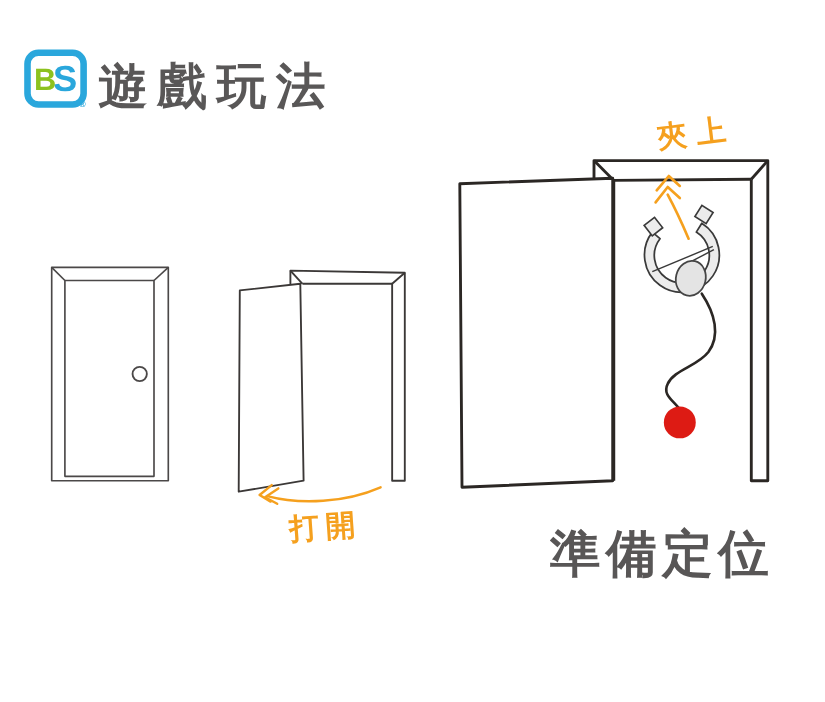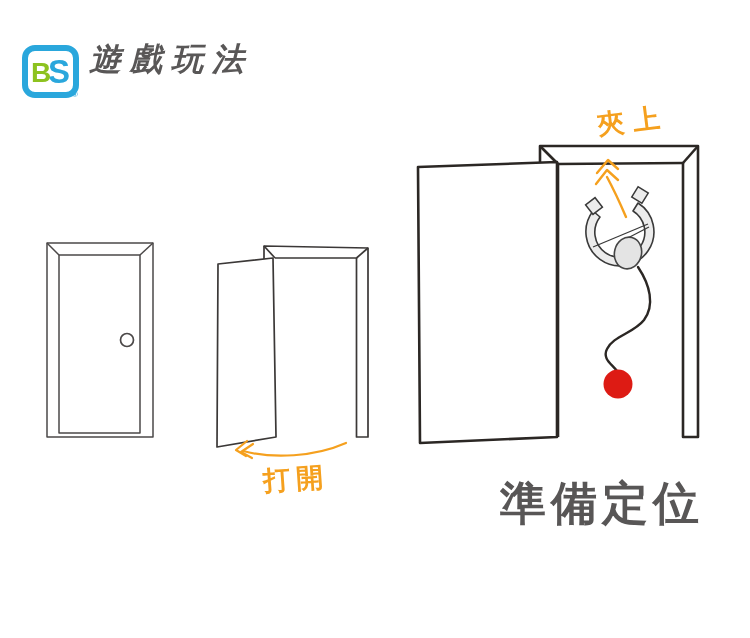--- a/index.html
+++ b/index.html
@@ -27,23 +27,23 @@
   .logo .s{
     color:#2aa7dc;font-size:33px;font-weight:900;line-height:1;
     margin-left:-2px;
   }
   .logo .reg{
     position:absolute;right:-5px;bottom:-7px;
     font-size:8px;color:#2aa7dc;font-weight:700;
   }
   
   .title{
-    position:absolute;left:89px;top:42px;
-    font-size:32px;font-weight:bold;color:#595757;
-    letter-spacing:9px;line-height:1.1;white-space:nowrap;font-style:italic;
+    position:absolute;left:89px;top:54px;
+    font-size:45px;font-weight:bold;color:#595757;
+    letter-spacing:9px;line-height:1.1;white-space:nowrap;
   }
   .lbl{
     position:absolute;color:#f5a01e;font-weight:bold;white-space:nowrap;
   }
   .lbl-clip{
     left:597px;top:103px;font-size:27px;letter-spacing:9px;
     transform:rotate(-7deg);
   }
   .lbl-open{
     left:263px;top:461px;font-size:27px;letter-spacing:6px;

